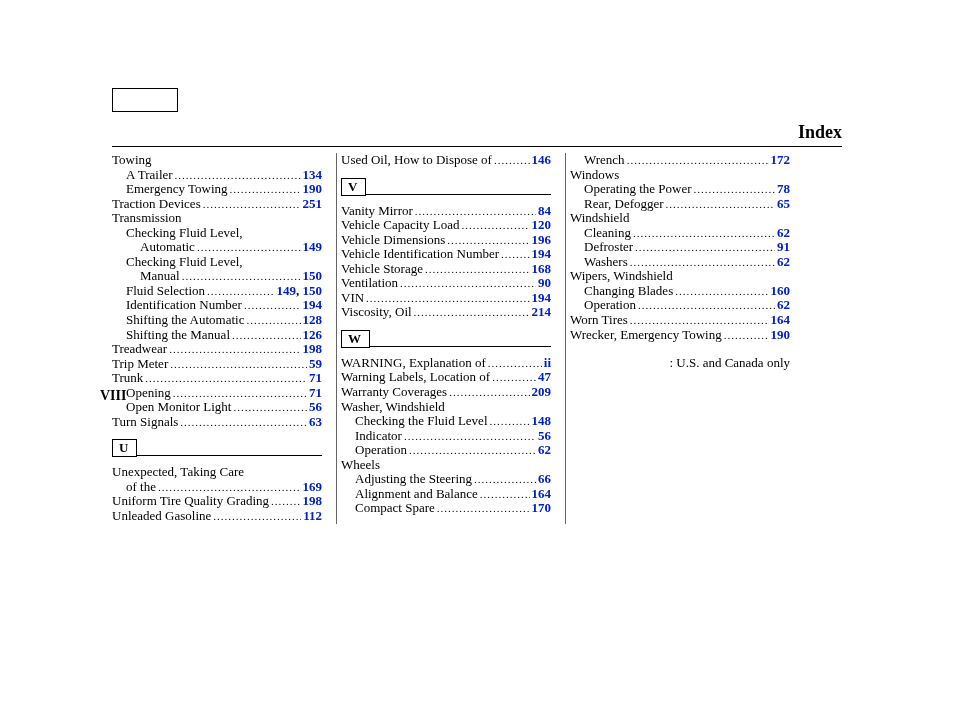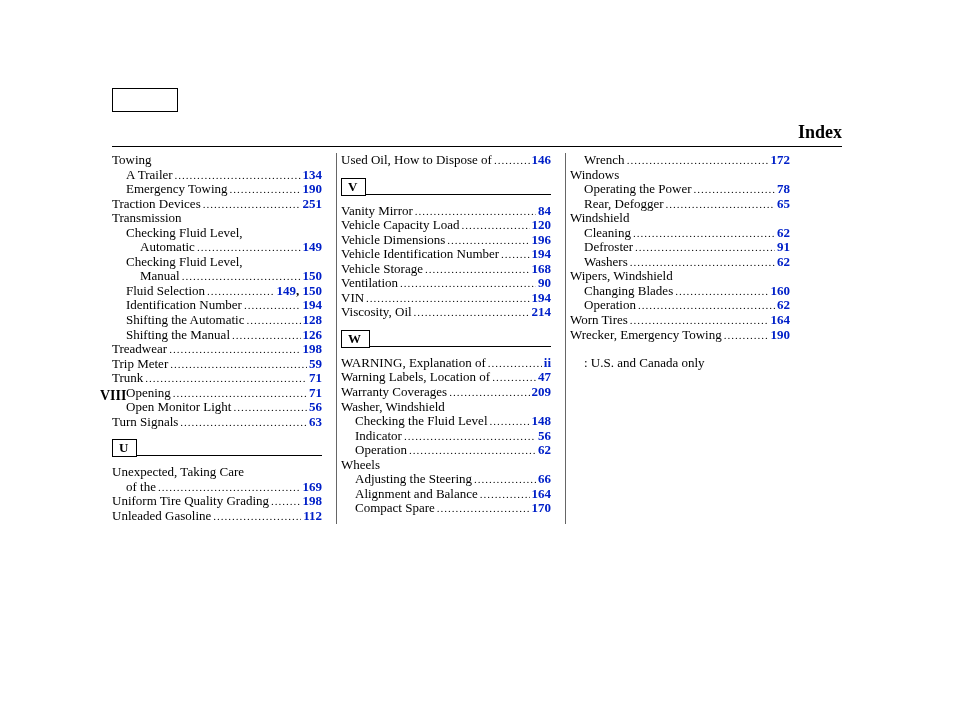--- a/index.html
+++ b/index.html
@@ -101,20 +101,21 @@
     height: 0;
     margin-left: -1px;
     margin-top: 16px;
     align-self: flex-start;
   }
 
   .note {
     margin-top: 14px;
     font-size: 13px;
     padding-left: 14px;
+    text-align: right;
   }
 
   .footer {
     position: absolute;
     left: 100px;
     bottom: 120px;
     font-weight: bold;
     font-size: 14px;
   }
 </style>

